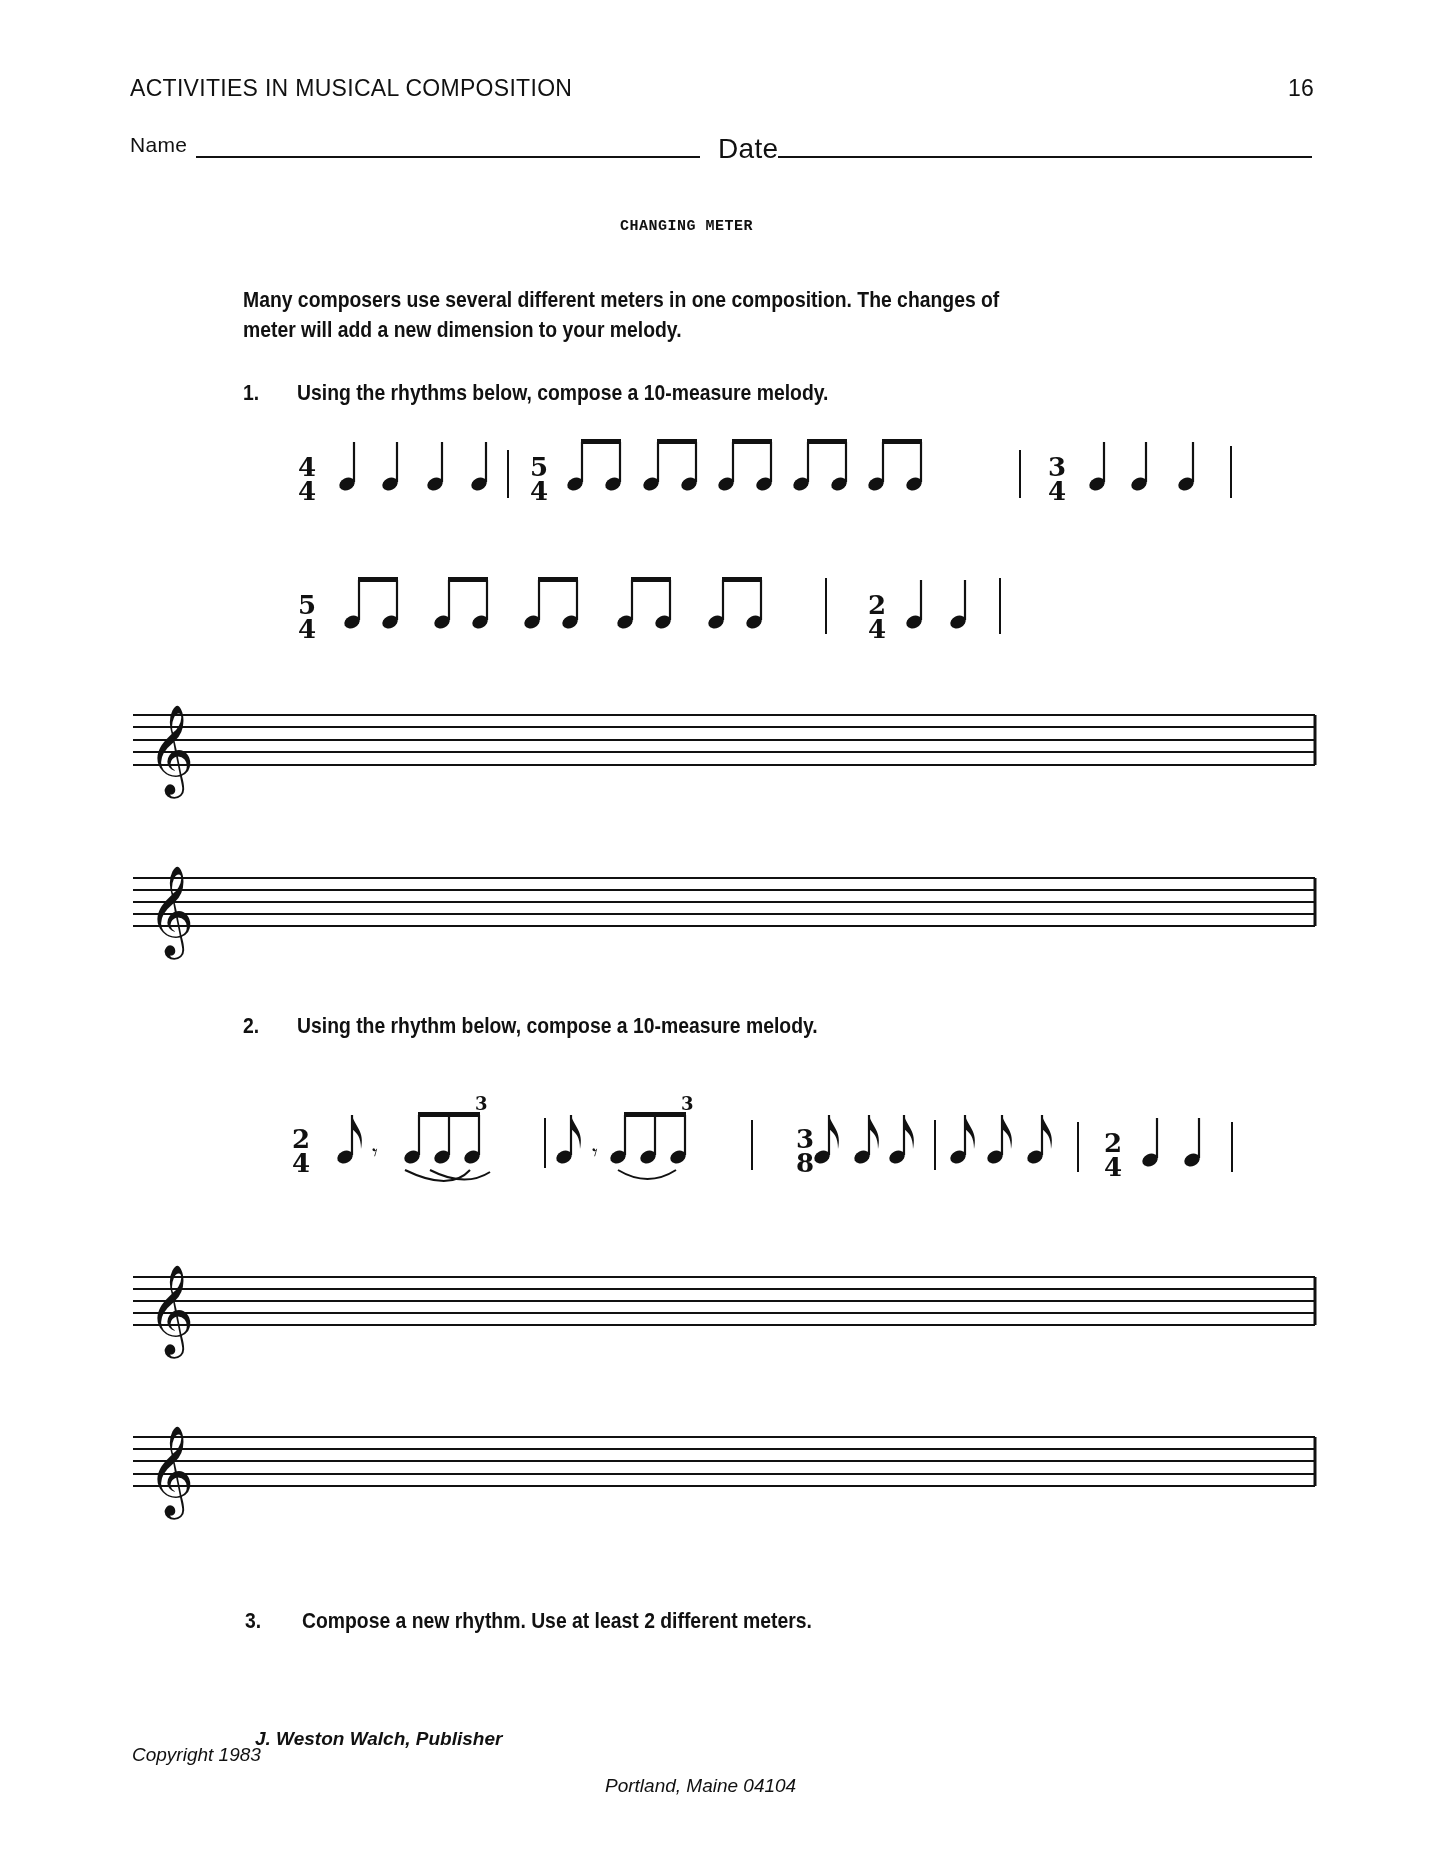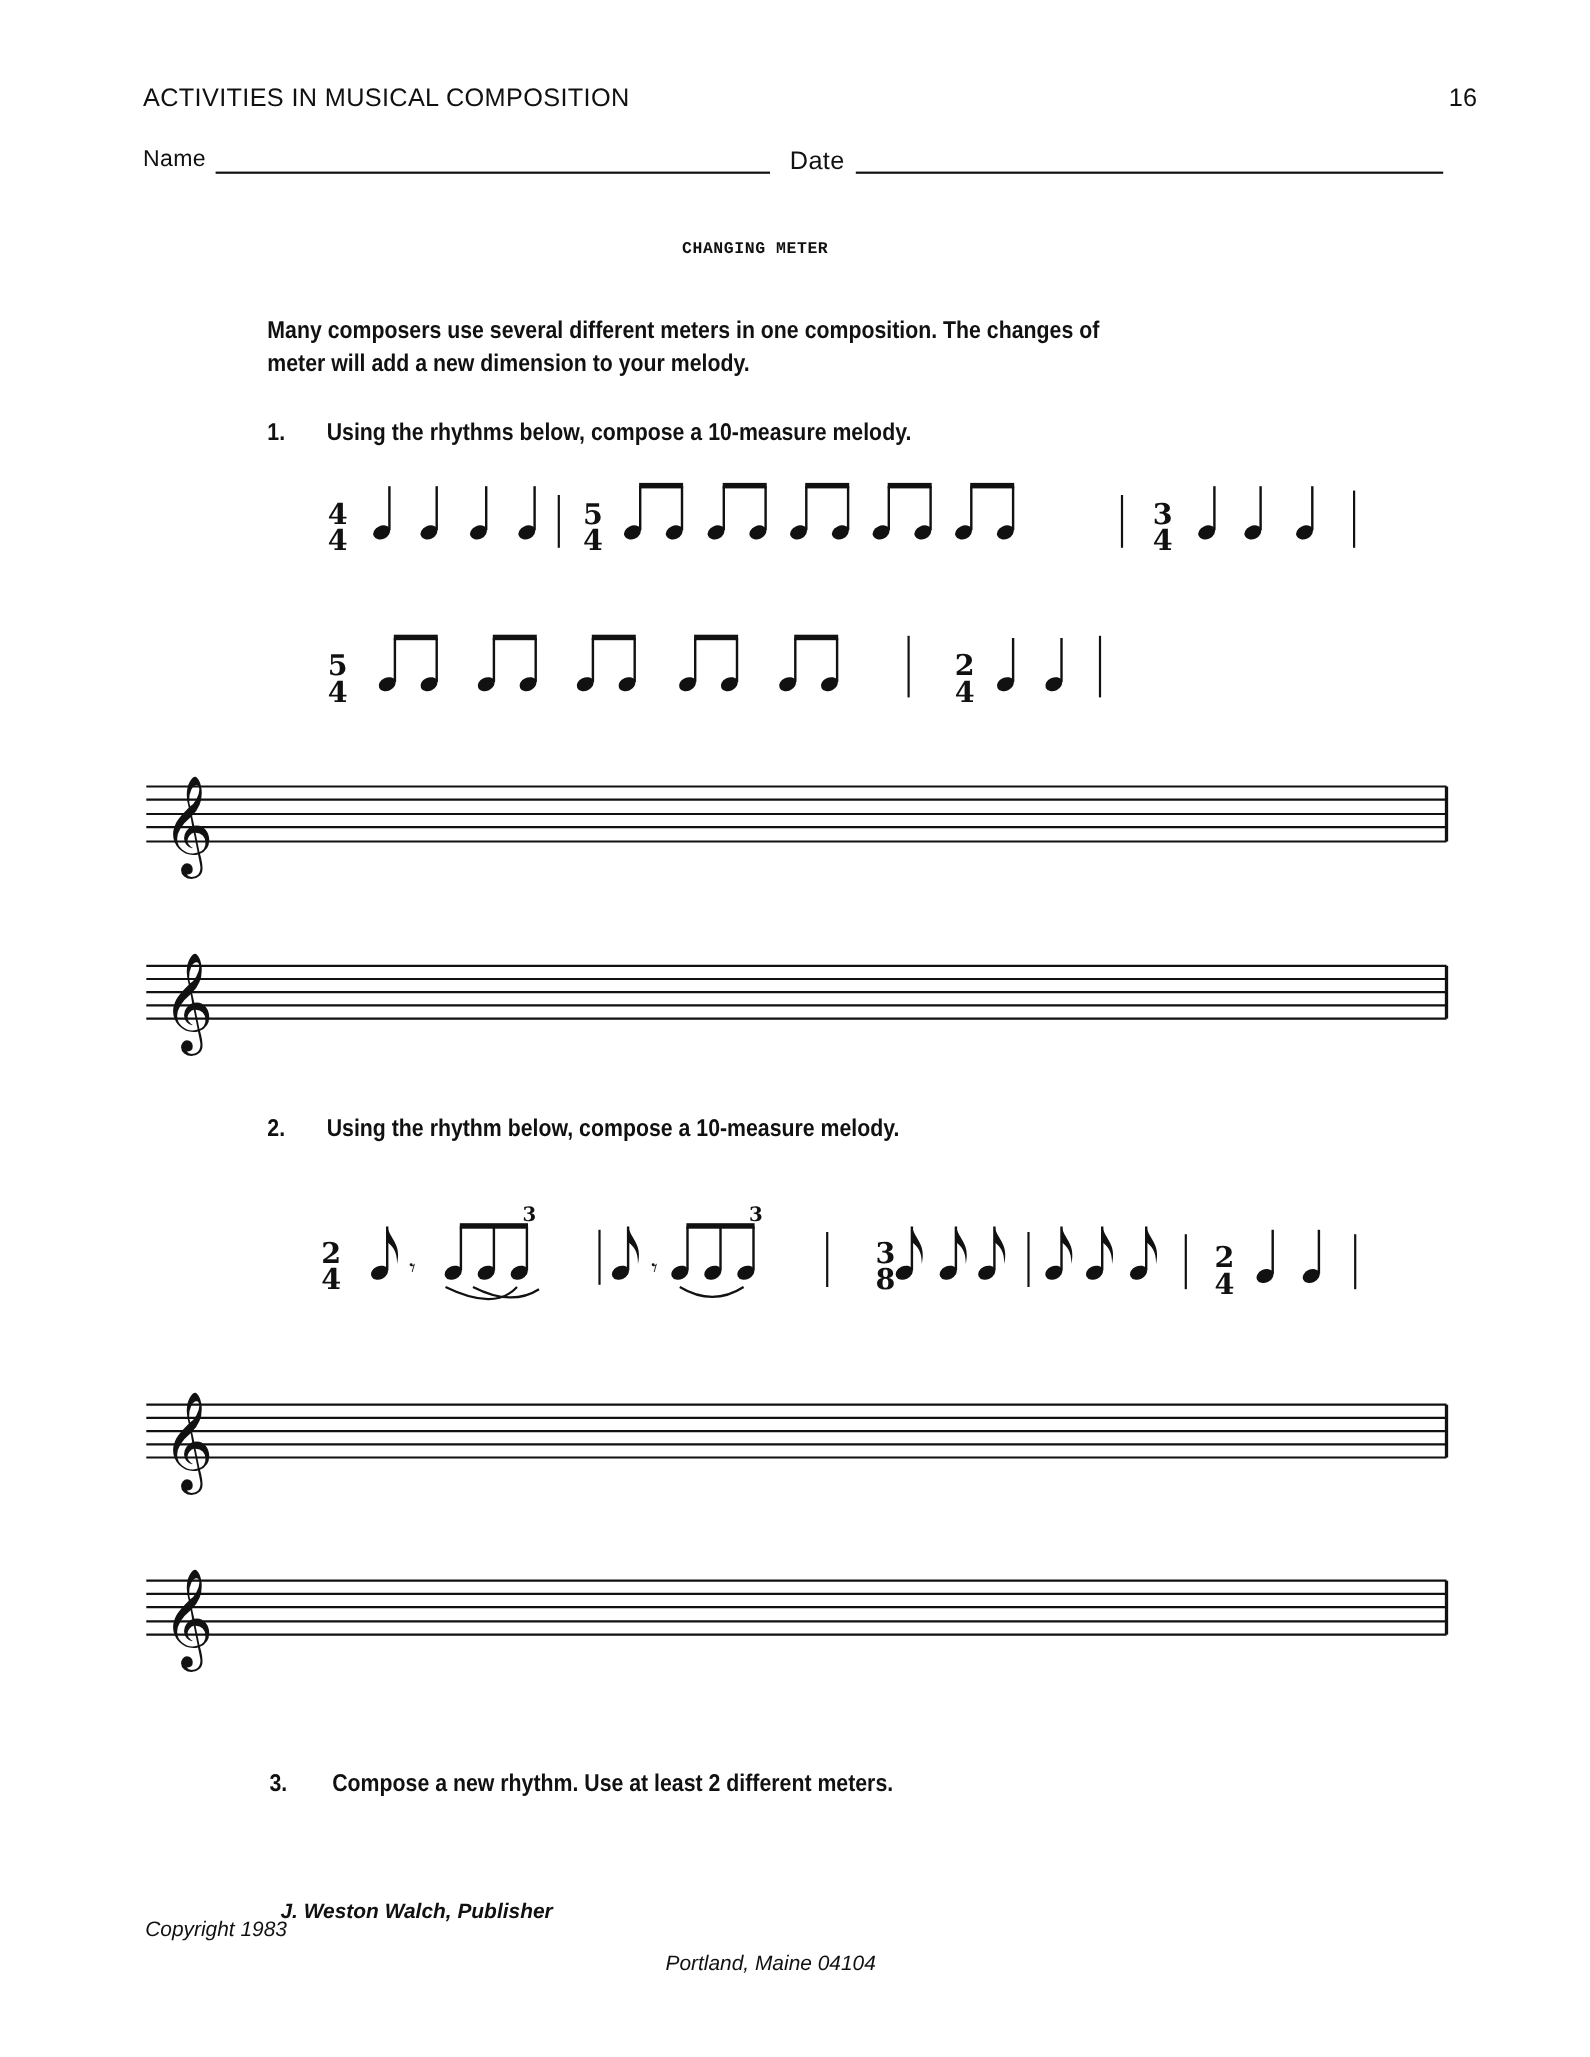--- a/index.html
+++ b/index.html
@@ -10,25 +10,25 @@
   .para{font-size:22px;font-weight:bold;transform:scaleX(0.88);transform-origin:left top;white-space:nowrap;}
   .line{position:absolute;height:2px;background:#111;}
   .footer{font-size:19px;font-style:italic;white-space:nowrap;}
   svg{position:absolute;overflow:visible;}
   .staff-svg line{stroke:#111;stroke-width:2;}
 </style>
 </head>
 <body>
 
 <div class="abs hdr" style="left:130px;top:75px;">ACTIVITIES IN MUSICAL COMPOSITION</div>
-<div class="abs hdr" style="left:1317px;top:75px;">16</div>
+<div class="abs hdr" style="left:1288px;top:75px;">16</div>
 
 <div class="abs hdr" style="left:130px;top:133px;font-size:21px;text-align:center;">Name</div>
 <div class="line" style="left:196px;top:156px;width:504px;"></div>
-<div class="abs hdr" style="left:718px;top:133px;font-size:23px;">Date</div>
+<div class="abs hdr" style="left:718px;top:133px;font-size:28px;">Date</div>
 <div class="line" style="left:778px;top:156px;width:534px;"></div>
 
 <div class="abs title" style="left:620px;top:218px;">CHANGING METER</div>
 
 <div class="abs para" style="left:243px;top:287px;">Many composers use several different meters in one composition.  The changes of</div>
 <div class="abs para" style="left:243px;top:317px;">meter will add a new dimension to your melody.</div>
 
 <div class="abs para" style="left:243px;top:380px;">1.</div>
 <div class="abs para" style="left:297px;top:380px;">Using the rhythms below, compose a 10-measure melody.</div>
 

